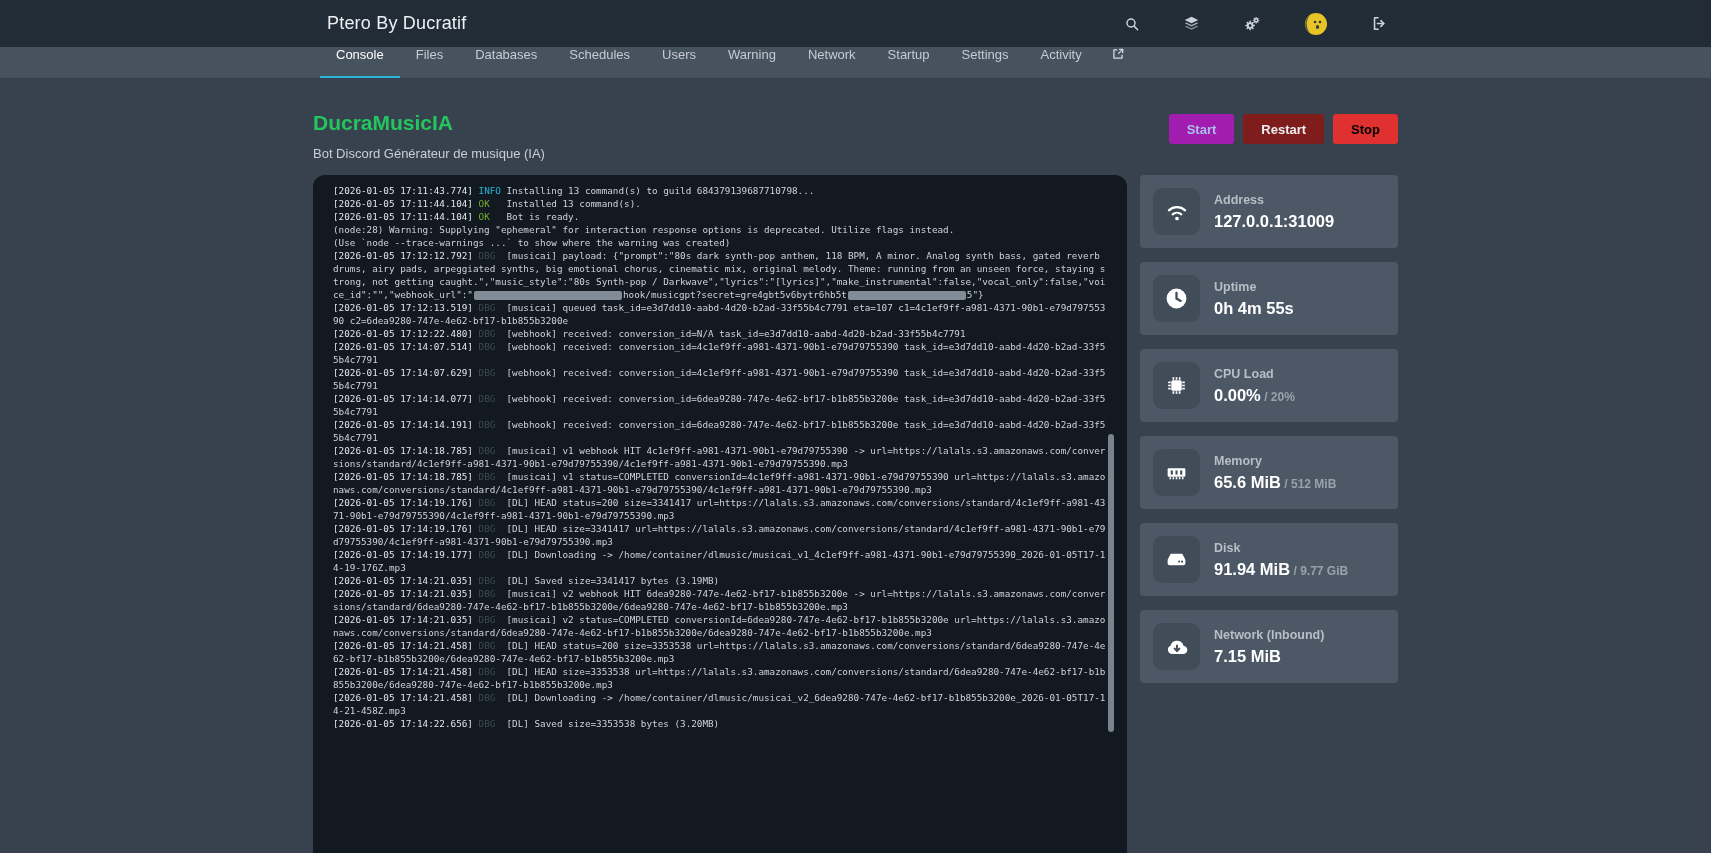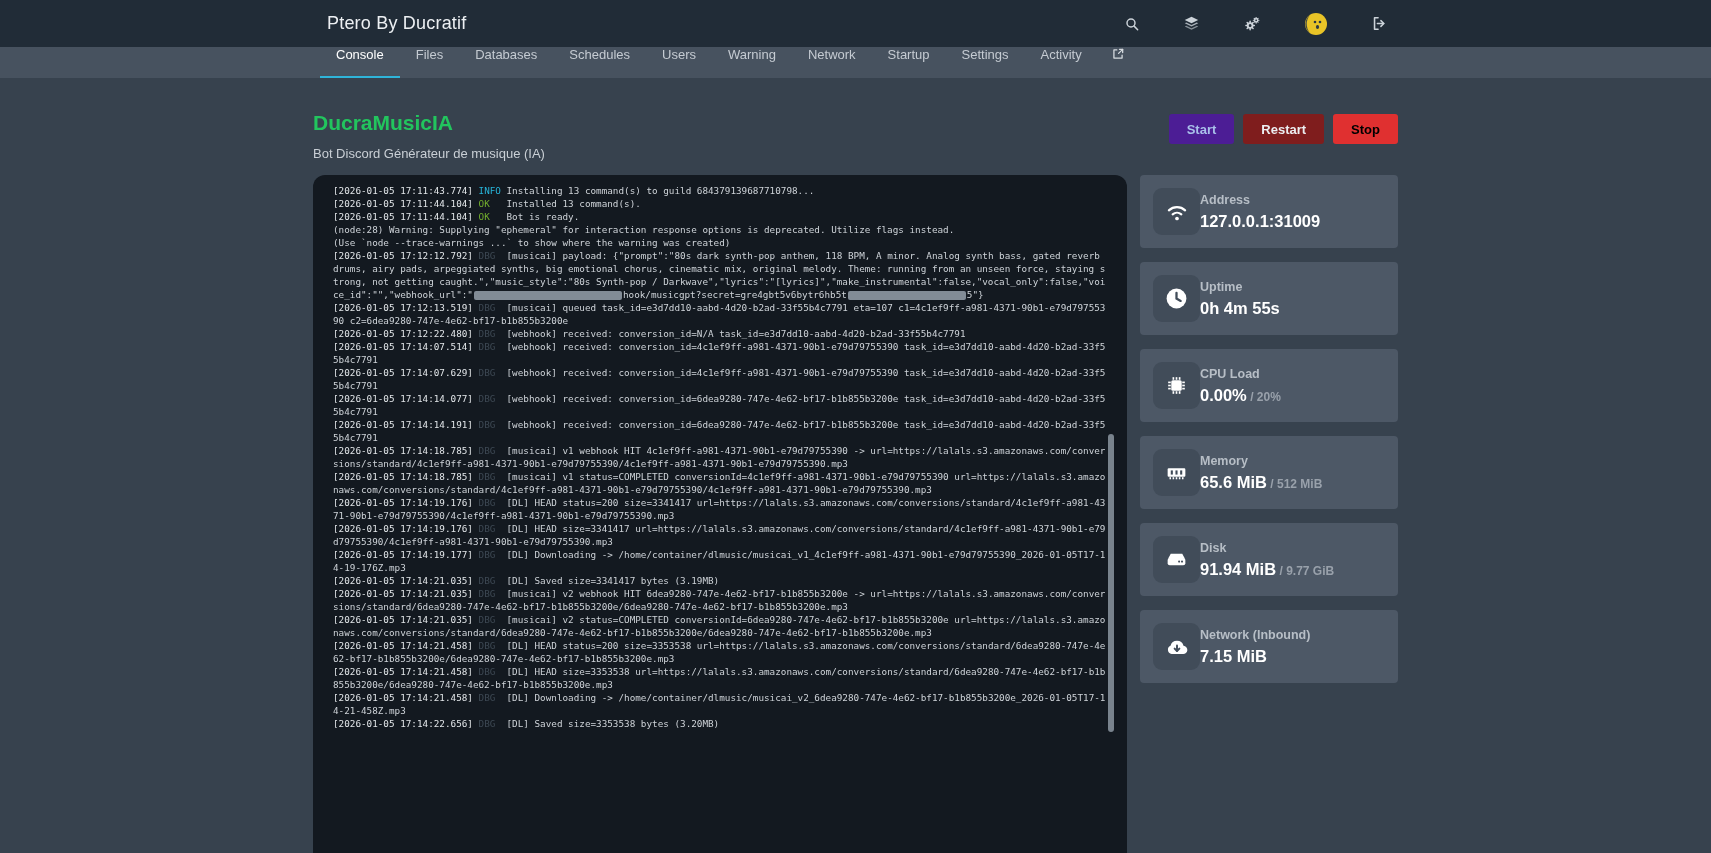--- a/index.html
+++ b/index.html
@@ -21,21 +21,21 @@
   .tab{padding:0 16px;display:flex;align-items:flex-start;font-size:13px;color:#c5cbd2;border-bottom:2px solid transparent;cursor:pointer}
   .tab.active{color:#ffffff;border-bottom-color:#2fb4d9}
   .tab.ext{padding:0 13px;color:#d6dbe0}
 
   
   .header{display:flex;align-items:flex-start;padding-top:33px}
   .page-title{font-size:21px;color:#22c55e;font-weight:bold;margin:0}
   .page-sub{font-size:13px;color:#c9cfd5;margin-top:11px}
   .power{margin-left:auto;display:flex;gap:9px;margin-top:3px}
   .btn{height:30px;border:none;border-radius:3px;font-size:13px;font-weight:bold;padding:0 18px;font-family:inherit;cursor:pointer}
-  .btn.start{background:#4c1d95;color:#a9c0ea}
+  .btn.start{background:#a21caf;color:#a9c0ea}
   .btn.restart{background:#7f1d1d;color:#eceef1}
   .btn.stop{background:#e03030;color:#000000}
 
   
   .content{display:flex;gap:13px;margin-top:14px}
   .console-col{width:814px;flex:none}
   .console{background:#131920;border-radius:12px;height:705px;padding:9px 20px;position:relative;overflow:hidden}
   .log{font-family:"DejaVu Sans Mono",monospace;font-size:9.3px;line-height:13px;color:#ced3d8;white-space:pre-wrap;word-break:break-all}
   .log .t{color:#e2e6e9}
   .log .i{color:#27b4d9}
@@ -45,21 +45,21 @@
   .scrollthumb{position:absolute;right:13px;top:259px;width:6px;height:298px;background:#79838d;border-radius:3px;cursor:pointer}
   .cmdbar{margin-top:5px;height:33px;background:#232b34;border-radius:3px;display:flex;align-items:center;padding:0 13px;gap:10px}
   .cmd-prompt{color:#e8ebee;font-size:14px;font-weight:bold}
   .cmd-input{background:transparent;border:none;outline:none;flex:1;font-family:"DejaVu Sans Mono",monospace;font-size:11px;color:#cfd4d9}
   .cmd-input::placeholder{color:#8b949d}
 
   
   .stats{width:258px;flex:none;display:flex;flex-direction:column;gap:14px}
   .scard{background:#4d5866;border-radius:4px;height:73px;display:flex;align-items:center;padding:0 13px}
   .icontile{width:47px;height:47px;background:#414c59;border-radius:9px;display:flex;align-items:center;justify-content:center;flex:none;color:#fff}
-  .stext{margin-left:0;min-width:0}
+  .stext{margin-left:14px;min-width:0}
   .slabel{font-size:12.5px;color:#b7bec6;font-weight:bold;margin-bottom:5px}
   .svalue{font-size:16.5px;color:#ffffff;font-weight:bold;white-space:nowrap}
   .ssub{font-size:12px;color:#99a1ab;font-weight:bold}
 
   
   .chartsrow{display:flex;gap:15px;margin-top:24px}
   .chart{flex:1;background:#4d5866;border-radius:4px;height:140px;padding:12px 16px;position:relative}
   .ctitle{font-size:13.5px;font-weight:bold;color:#e4e7ea}
   .caxis{display:flex;align-items:center;margin-top:17px;gap:6px}
   .ctick{font-size:9px;color:#a9b0b9;white-space:nowrap}

